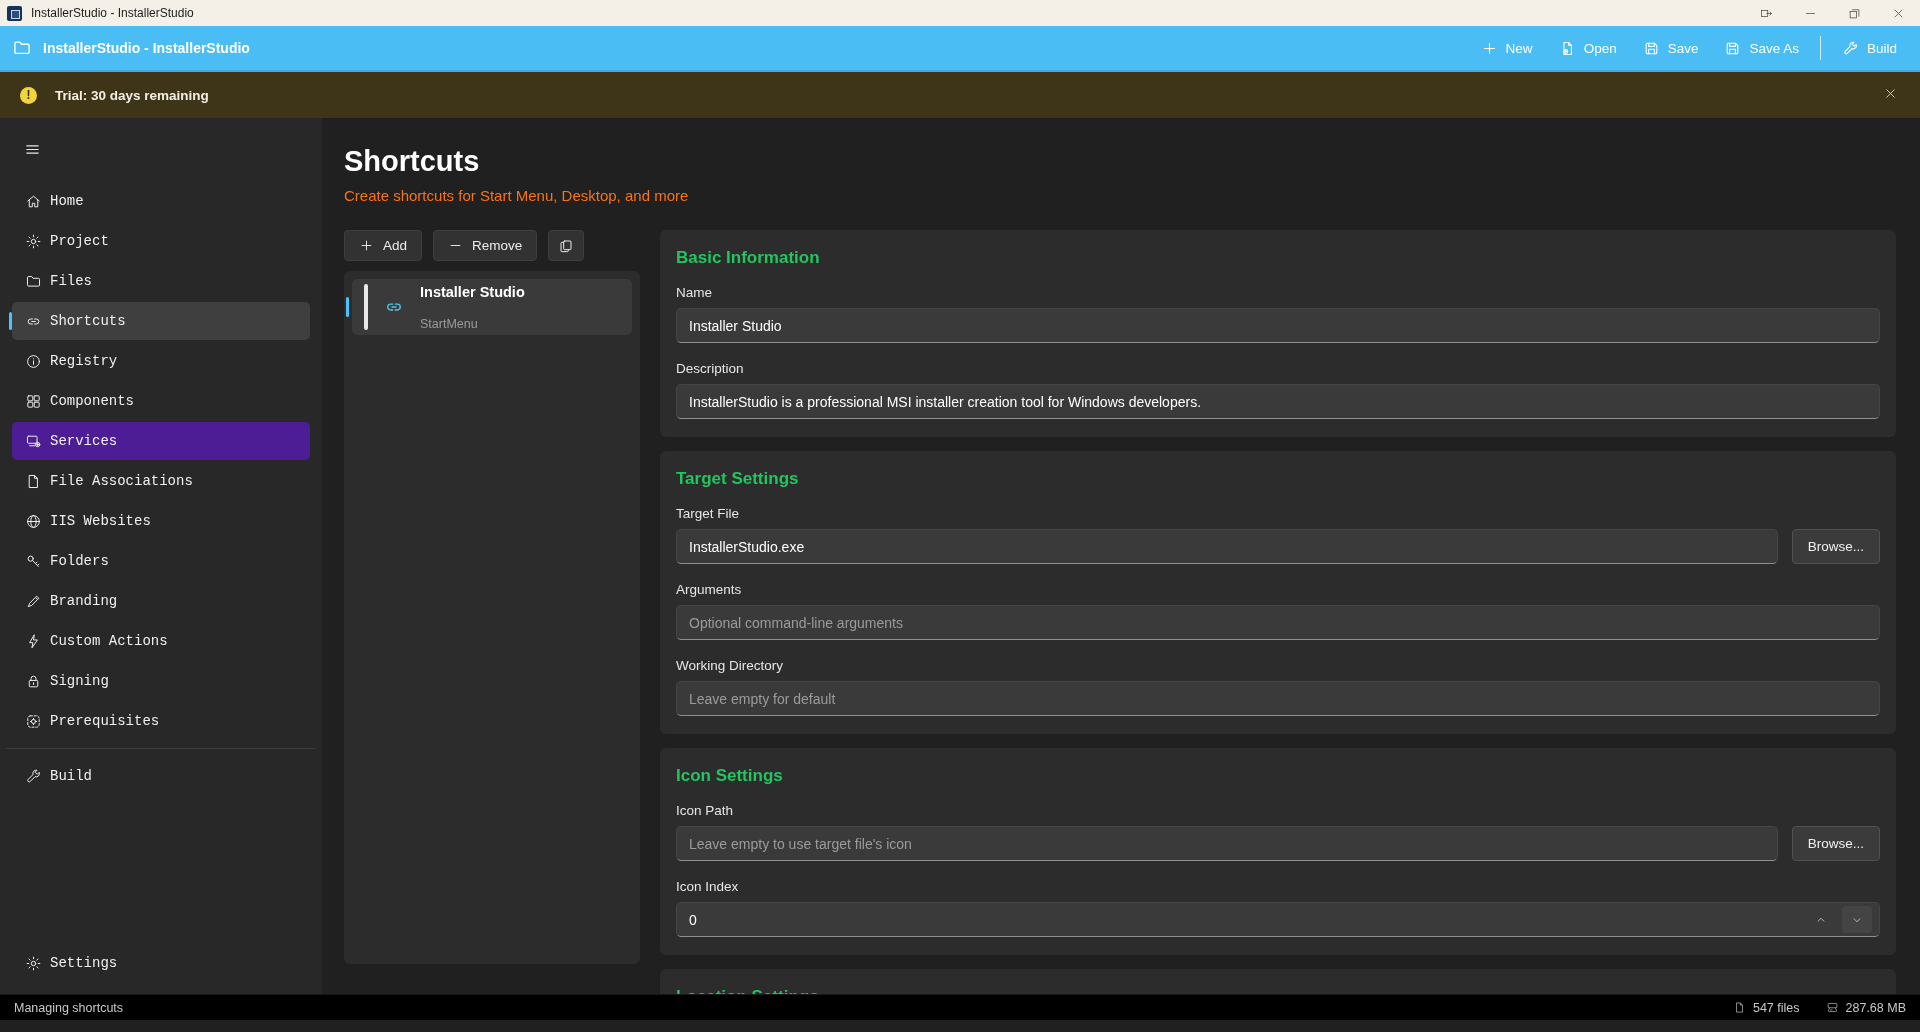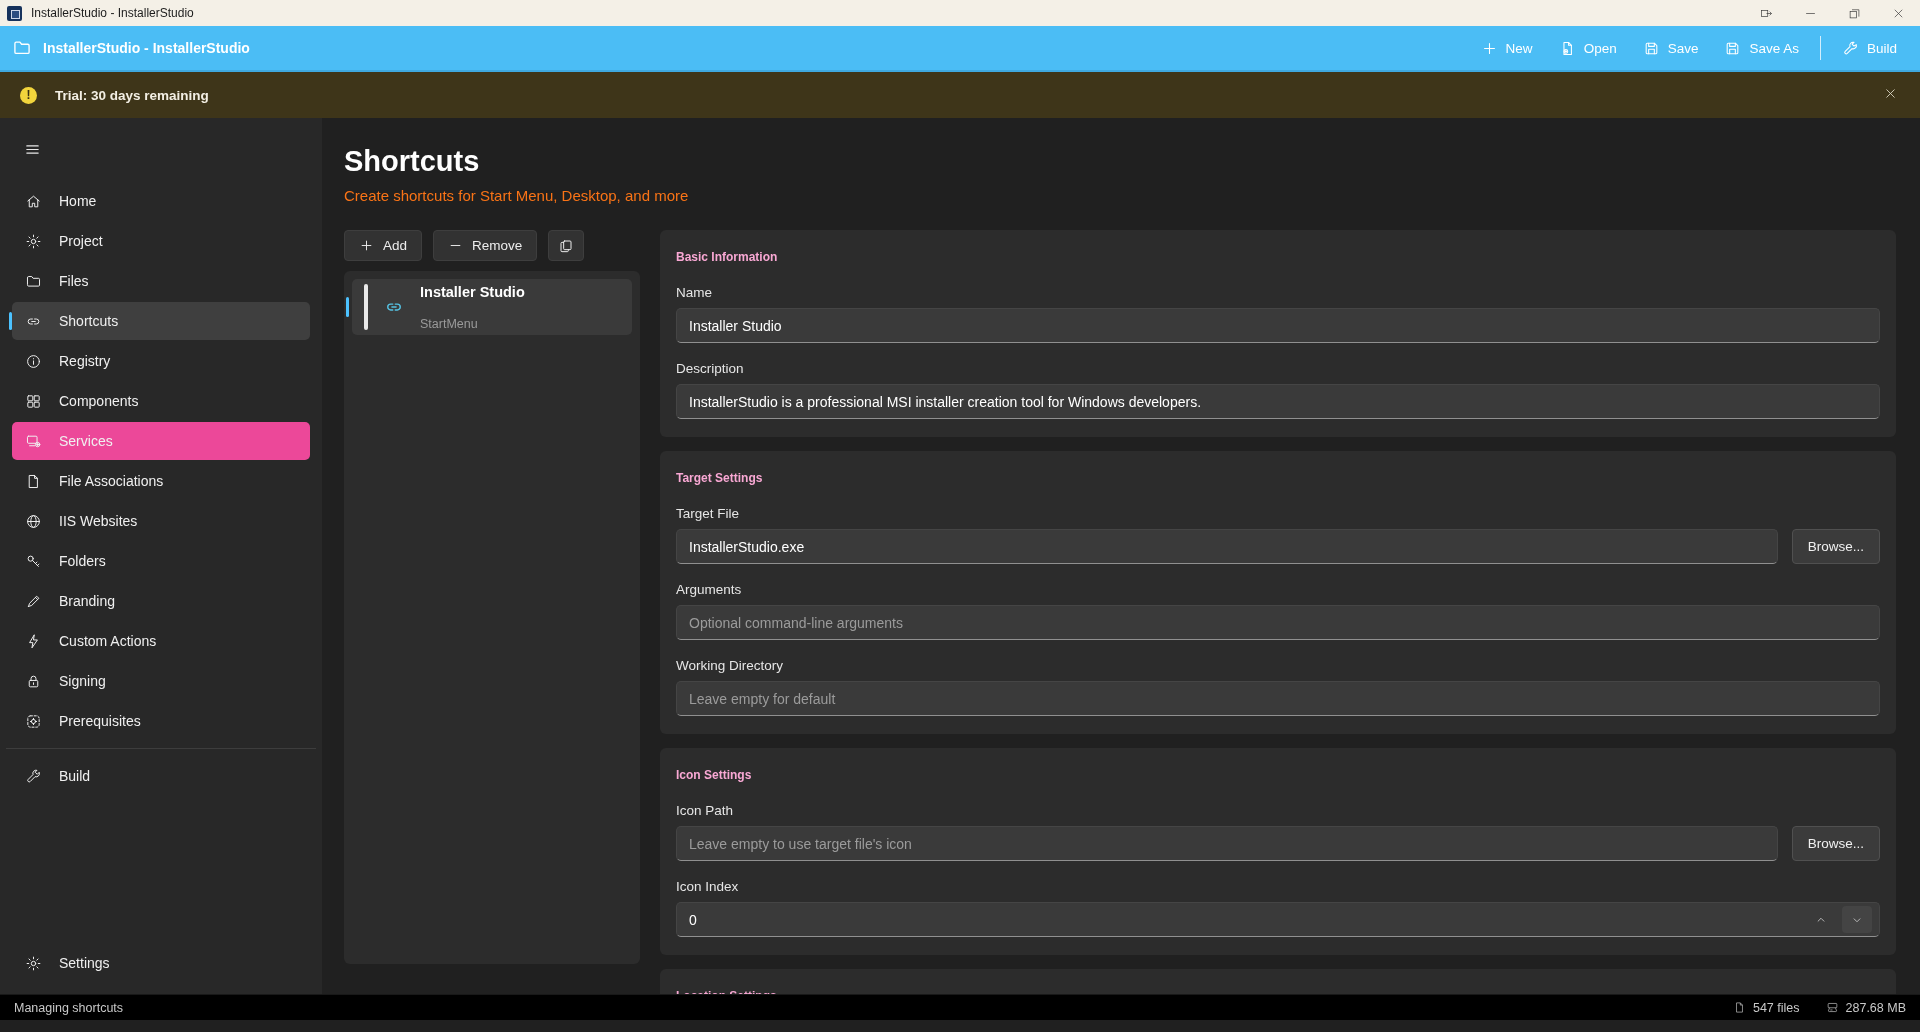--- a/index.html
+++ b/index.html
@@ -38,28 +38,28 @@
 
   
   .main { flex:1; display:flex; min-height:0; overflow:hidden; }
 
   
   .sidebar { width:322px; flex:none; background:#282828; display:flex; flex-direction:column; padding:14px 6px 10px; }
   .hamburger { width:36px; height:34px; margin-left:8px; display:flex; align-items:center; justify-content:center;
     border-radius:5px; }
   .hamburger svg { stroke:#e8e8e8; stroke-width:1.7; stroke-linecap:round; }
   .navlist { margin-top:14px; }
-  .nav-item { height:38px; margin:2px 6px; display:flex; align-items:center; gap:17px; padding-left:13px;
-    border-radius:5px; position:relative; color:#f0f0f0; }
+  .nav-item { height:38px; margin:2px 6px; display:flex; align-items:center; gap:8px; padding-left:13px;
+    border-radius:5px; position:relative; color:#f0f0f0;font-family:Liberation Mono, monospace; }
   .nav-item .nlabel { font-size:14px; }
   .nav-item svg { stroke:#f0f0f0; fill:none; stroke-width:1.4; stroke-linecap:round; stroke-linejoin:round; flex:none; }
   .nav-item.selected { background:#3f3f3f; }
   .nav-item.selected::before { content:""; position:absolute; left:-3px; top:10px; width:3px; height:18px;
     border-radius:2px; background:#4cc2ff; }
-  .nav-item.hovered { background:#ec4899;align-items:center; }
+  .nav-item.hovered { background:#4c1d95;align-items:center; }
   .nav-sep { border-top:1px solid #3d3d3d; margin:8px 0; }
   .side-spacer { flex:1; }
 
   
   .content { flex:1; min-width:0; background:#202020; padding:0 24px 0 22px; display:flex; flex-direction:column; }
   .page-title { margin-top:26px; font-size:29px; font-weight:bold; color:#ffffff; line-height:34px; }
   .page-sub { margin-top:9px; font-size:15px; color:#f97316; }
   .work { margin-top:26px; flex:1; min-height:0; display:flex; gap:20px; }
 
   .leftcol { width:296px; flex:none; display:flex; flex-direction:column; min-height:0; }
@@ -76,21 +76,21 @@
   .shortcut-item::before { content:""; position:absolute; left:-6px; top:18px; width:3px; height:20px;
     border-radius:2px; background:#4cc2ff; }
   .shortcut-item .selbar { position:absolute; left:12px; top:5px; width:4px; height:46px; background:#e9e9e9;
     border-radius:2px; }
   .shortcut-item svg { stroke:#55c3e4; fill:none; stroke-width:1.7; stroke-linecap:round; flex:none; margin-right:16px; }
   .shortcut-item .sname { font-size:14.5px; font-weight:bold; color:#ffffff; }
   .shortcut-item .sloc { font-size:12.5px; color:#9a9a9a; margin-top:17px; }
 
   .formcol { flex:1; min-width:0; overflow:hidden; }
   .card { background:#2c2c2c; border-radius:6px; padding:18px 16px; margin-bottom:14px; }
-  .card-title { font-size:12px; font-weight:bold; color:#f9a8d4; line-height:19px; }
+  .card-title { font-size:17px; font-weight:bold; color:#22c55e; line-height:19px; }
   .fld-label { margin:18px 0 7px; font-size:13.5px; color:#e6e6e6; line-height:16px; }
   .txt { width:100%; height:35px; background:#3a3a3a; border:1px solid #454545; border-bottom:1px solid #909090;
     border-radius:5px; color:#ffffff; font-size:14px; padding:0 12px; font-family:"Liberation Sans", sans-serif; outline:none; }
   .txt::placeholder { color:#9b9b9b; }
   .browse-row { display:flex; align-items:flex-start; }
   .browse-row .txt { flex:1; }
   .browse-btn { margin-left:14px; flex:none; height:35px; padding:0 15px; background:#3b3b3b; border:1px solid #505050;
     border-radius:4px; color:#f0f0f0; font-size:13.5px; font-family:"Liberation Sans", sans-serif; }
   .numwrap { position:relative; }
   .numwrap .txt { padding-right:90px; }

